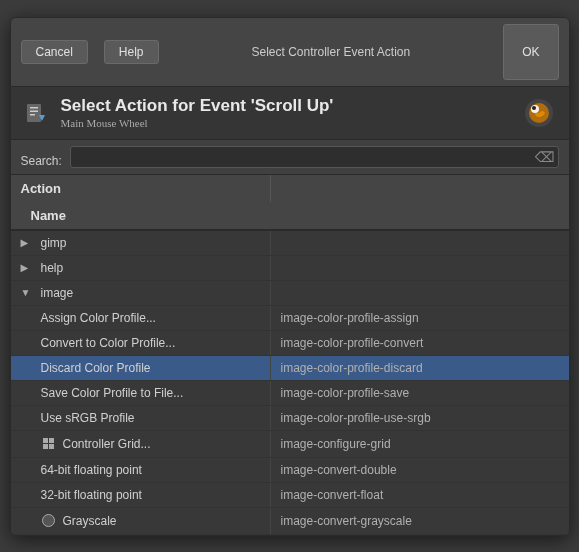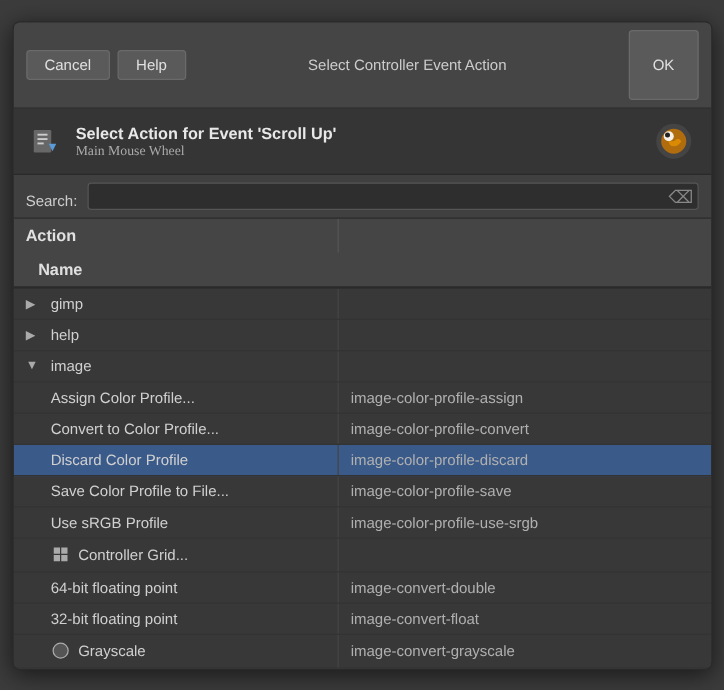--- a/index.html
+++ b/index.html
@@ -35,42 +35,42 @@
       height: 28px;
       display: flex;
       align-items: center;
       justify-content: center;
       flex-shrink: 0;
     }
     .titlebar-icon svg { width: 24px; height: 24px; }
     .titlebar-text { flex: 1; }
     .titlebar-title {
       font-weight: bold;
-      font-size: 13px;
+      font-size: 17px;
       color: #e8e8e8;
     }
     .titlebar-subtitle {
       font-size: 11px;
       color: #aaaaaa;
       margin-top: 1px;
       font-family: Liberation Serif, serif;
     }
     .titlebar-right {
       display: flex;
       align-items: center;
     }
     .gimp-icon {
       width: 36px;
       height: 36px;
     }
     .toolbar {
       background: #454545;
       padding: 6px 10px;
       display: flex;
-      gap: 6px;
+      gap: 16px;
       align-items: center;
       border-bottom: 1px solid #2a2a2a;
     }
     .toolbar-btn {
       background: #5a5a5a;
       border: 1px solid #6a6a6a;
       border-radius: 3px;
       color: #e0e0e0;
       padding: 4px 14px;
       cursor: pointer;
@@ -332,20 +332,21 @@
         <span class="row-icon">
           <span class="grid-icon">
               <span></span>
               <span></span>
               <span></span>
               <span></span>
             </span>
         </span>
         <span>Controller Grid...</span>
       </div>
+      <div class="row-name">image-configure-grid</div>
     </div>
 
     <div class="table-row">
       <div class="row-action indent-1">
         <span>64-bit floating point</span>
       </div>
       <div class="row-name">image-convert-double</div>
     </div>
 
     <div class="table-row">

